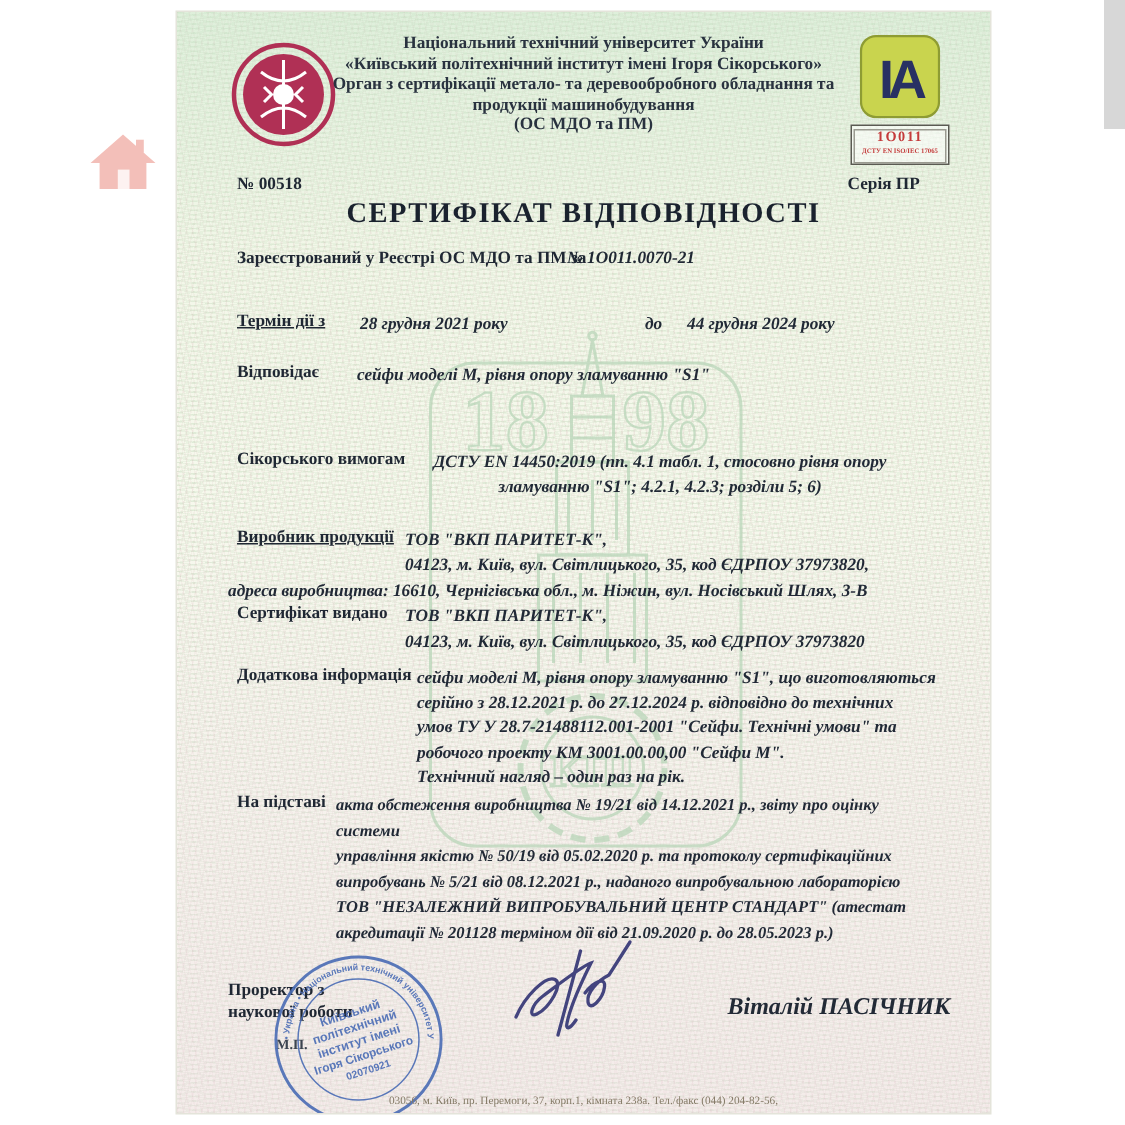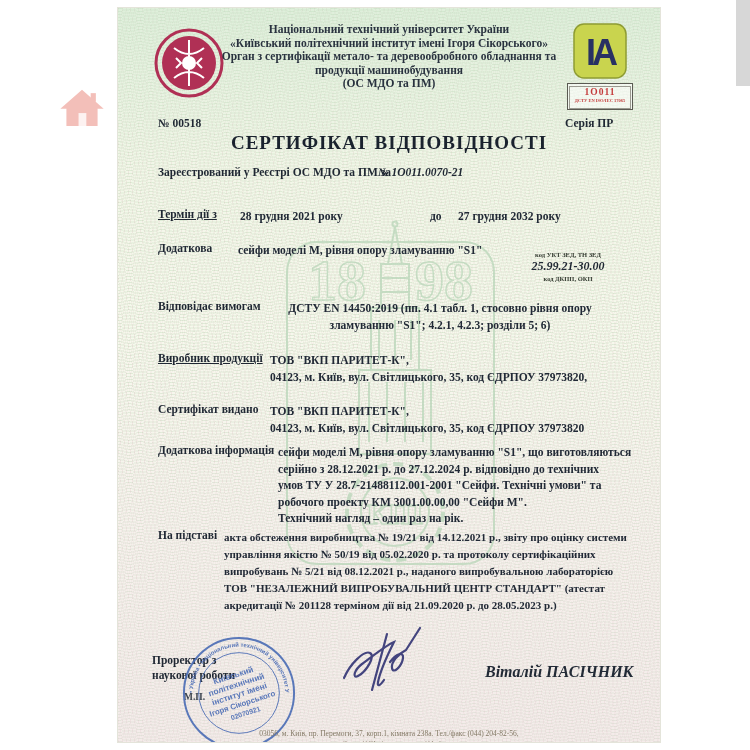--- a/index.html
+++ b/index.html
@@ -39,21 +39,21 @@
   .naau-std{font-size:4.5px;font-weight:bold;color:#c43b3b;line-height:6px;}
   
   .cert-no{left:40px;top:109px;font-size:11.5px;font-weight:bold;text-align:right;}
   .series{left:447px;top:109px;font-size:11.5px;font-weight:bold;}
   .title{left:0;right:0;top:124px;text-align:center;font-size:19px;font-weight:bold;
          letter-spacing:1px;color:#1a222e;}
   .reg{left:40px;top:158px;font-size:11.5px;font-weight:bold;}
   .reg-num{left:260px;top:158px;font-size:11.5px;font-weight:bold;font-style:italic;}
   
   .lbl{font-size:11.5px;font-weight:bold;color:#1f2733;}
-  .val{font-size:11.5px;font-weight:bold;line-height:17px;color:#212936;}
+  .val{font-size:11.5px;font-weight:bold;font-style:italic;line-height:17px;color:#212936;}
   
   .r-term-lbl{left:40px;top:200px;text-decoration:underline;}
   .r-term-from{left:122px;top:200px;}
   .r-term-do{left:312px;top:200px;}
   .r-term-to{left:340px;top:200px;}
   .r-prod-lbl{left:40px;top:234px;}
   .r-prod-val{left:120px;top:234px;width:290px;}
   .codes{left:385px;top:242px;width:130px;text-align:center;}
   .codes .sm{font-size:6.5px;font-weight:bold;color:#333a30;line-height:9px;}
   .codes .cd{font-size:12px;font-weight:bold;font-style:italic;line-height:15px;}
@@ -138,38 +138,34 @@
       <path d="M86 162 v60 M104 162 v60 M122 162 v60 M140 162 v60"></path>
       <circle cx="112" cy="292" r="48" stroke-dasharray="10 6" stroke-width="4"></circle>
       <circle cx="112" cy="292" r="34"></circle>
       <text x="112" y="304" text-anchor="middle" font-size="30" font-weight="bold" font-family="Liberation Serif, serif" stroke-width="1.5">КПІ</text>
     </g>
   </svg>
 
   <div class="abs lbl r-term-lbl">Термін дії з</div>
   <div class="abs val r-term-from">28 грудня 2021 року</div>
   <div class="abs val r-term-do">до</div>
-  <div class="abs val r-term-to">27 грудня 2032 року</div>
-
-  <div class="abs lbl r-prod-lbl">Додаткова</div>
+  <div class="abs val r-term-to">44 грудня 2024 року</div>
+
+  <div class="abs lbl r-prod-lbl">Відповідає</div>
   <div class="abs val r-prod-val">сейфи моделі М, рівня опору зламуванню "S1"</div>
 
-  <div class="abs codes">
-    <div class="sm">код УКТ ЗЕД, ТН ЗЕД</div>
-    <div class="cd">25.99.21-30.00</div>
-    <div class="sm">код ДКПП, ОКП</div>
-  </div>
-
-  <div class="abs lbl r-conf-lbl">Відповідає вимогам</div>
+
+  <div class="abs lbl r-conf-lbl">Сікорського вимогам</div>
   <div class="abs val ml r-conf-val">ДСТУ EN 14450:2019 (пп. 4.1 табл. 1, стосовно рівня опору
 зламуванню "S1"; 4.2.1, 4.2.3; розділи 5; 6)</div>
 
   <div class="abs lbl r-prodcr-lbl">Виробник продукції</div>
   <div class="abs val ml r-prodcr-val">ТОВ "ВКП ПАРИТЕТ-К",
 04123, м. Київ, вул. Світлицького, 35, код ЄДРПОУ 37973820,</div>
+  <div class="abs val r-addr">адреса виробництва: 16610, Чернігівська обл., м. Ніжин, вул. Носівський Шлях, 3-В</div>
 
   <div class="abs lbl r-iss-lbl">Сертифікат видано</div>
   <div class="abs val ml r-iss-val">ТОВ "ВКП ПАРИТЕТ-К",
 04123, м. Київ, вул. Світлицького, 35, код ЄДРПОУ 37973820</div>
 
   <div class="abs lbl r-add-lbl">Додаткова інформація</div>
   <div class="abs val ml r-add-val">сейфи моделі М, рівня опору зламуванню "S1", що виготовляються
 серійно з 28.12.2021 р. до 27.12.2024 р. відповідно до технічних
 умов ТУ У 28.7-21488112.001-2001 "Сейфи. Технічні умови" та
 робочого проекту КМ 3001.00.00,00 "Сейфи М".

